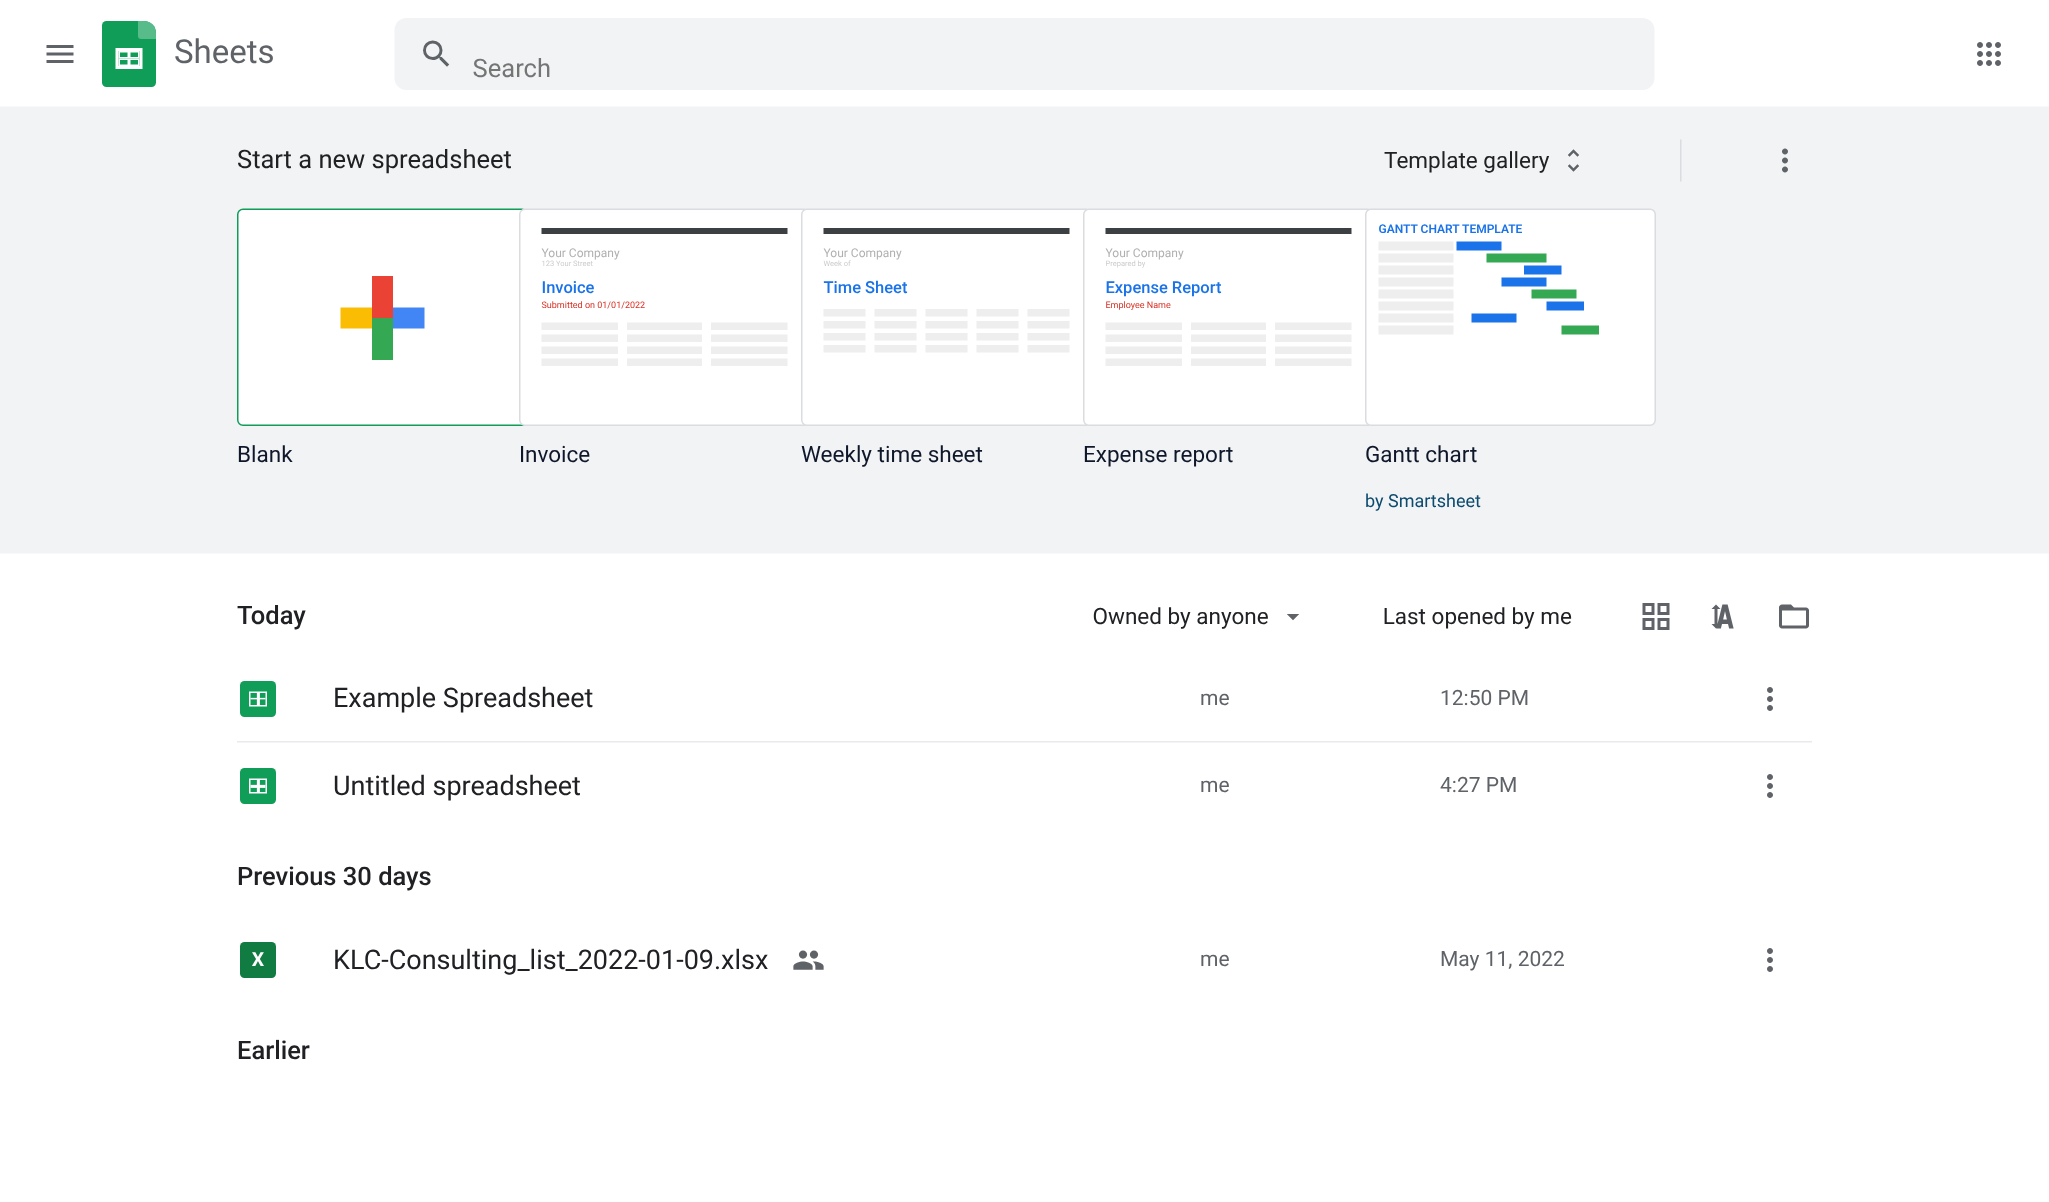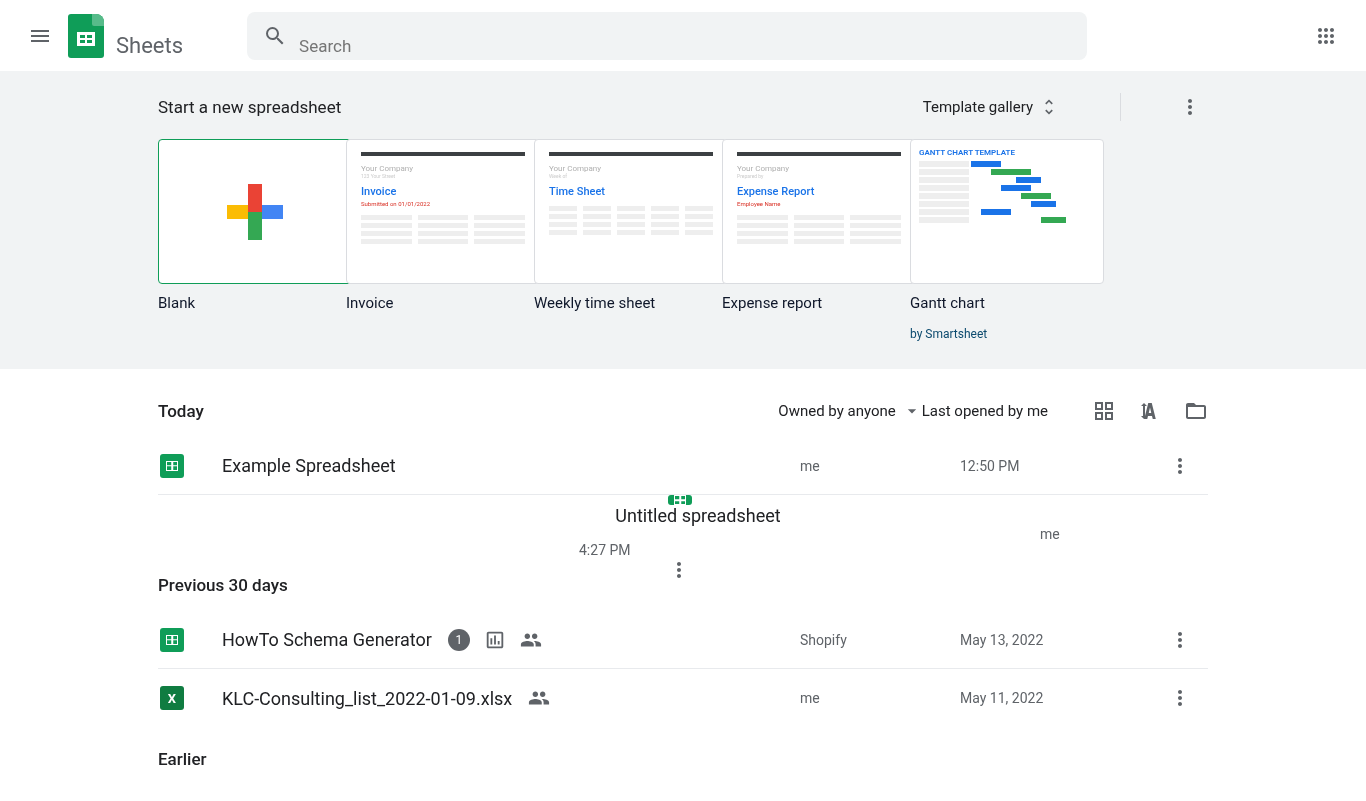--- a/index.html
+++ b/index.html
@@ -1,21 +1,21 @@
 <!DOCTYPE html>
 <html><head>
 <meta charset="utf-8">
 <style>
 * { margin: 0; padding: 0; box-sizing: border-box; font-family: 'Google Sans', Roboto, Arial, sans-serif; }
 body { background: #fff; color: #202124; width: 1366px; }
 
 
 .header { height: 71px; display: flex; align-items: center; padding: 0 16px; background: #fff; }
 .menu-btn { width: 48px; height: 48px; display: flex; align-items: center; justify-content: center; cursor: pointer; border-radius: 50%; }
-.logo-block { display: flex; align-items: flex-end; margin-left: 4px; margin-right: 64px; }
+.logo-block { display: flex; align-items: center; margin-left: 4px; margin-right: 80px; }
 .logo-icon { width: 36px; height: 44px; background: #0f9d58; border-radius: 3px 8px 3px 3px; position: relative; display: flex; align-items: center; justify-content: center; }
 .logo-icon::before { content:""; position:absolute; top:0; right:0; width:12px; height:12px; background:#57bb8a; border-radius:0 8px 0 2px;}
 .logo-grid { width:18px; height:14px; border:2px solid #fff; display:grid; grid-template-columns:1fr 1fr; grid-template-rows:1fr 1fr; margin-top:6px;}
 .logo-grid span{border:1px solid #fff;}
 .logo-text { font-size: 22px; color: #5f6368; margin-left: 12px; }
 .search-wrap { flex: 0 0 840px; }
 .search { background: #f1f3f4; border-radius: 8px; height: 48px; display: flex; align-items: center; padding: 0 16px; }
 .search input { border: none; background: transparent; font-size: 17px; color: #5f6368; outline: none; flex: 1; margin-left: 12px; margin-top: 20px; }
 .apps-btn { margin-left: auto; width: 48px; height: 48px; display:flex; align-items:center; justify-content:center; cursor:pointer; border-radius:50%; }
 
@@ -57,21 +57,21 @@
 .gantt-thumb .gbars .bar2{background:#34a853;width:40px;margin-left:20px;}
 .gantt-thumb .gbars .bar3{background:#1a73e8;width:25px;margin-left:45px;}
 .template-label { font-size: 15px; margin-top: 10px; color:#0f172a; }
 .template-sub { font-size: 12px; color:#0c4a6e; margin-top:15px; }
 
 
 .docs-sec { width:1050px; margin: 0 auto; padding-top: 20px; }
 .docs-header { display:flex; align-items:center; padding: 10px 0 14px; }
 .section-label { font-size:17px; font-weight:500; }
 .owned-by { margin-left:auto; display:flex; align-items:center; gap:6px; font-size:15px; color:#202124; cursor:pointer; }
-.last-opened { font-size:15px; margin-right:30px; }
+.last-opened { font-size:15px; margin-left:50px; margin-right:30px; }
 .tool-icons { display:flex; gap:22px; align-items:center; margin-left:14px; }
 .tool-icons > * { cursor:pointer; }
 
 .group-title { font-size:17px; font-weight:500; padding:22px 0 16px; }
 .doc-row { display:flex; align-items:center; height:58px; border-bottom:1px solid #e8eaed; cursor:pointer; padding-right:8px; }
 .doc-row:first-of-type{border-top:1px solid #e8eaed;}
 .doc-icon { width:24px; height:24px; border-radius:3px; display:flex; align-items:center; justify-content:center; margin-left:2px; }
 .doc-icon.sheets{background:#0f9d58;}
 .doc-icon.excel{background:#107c41;}
 .doc-icon-grid{width:12px;height:10px;border:1.5px solid #fff;position:relative;}
@@ -342,57 +342,35 @@
       </div>
     <div class="doc-name">Example Spreadsheet</div>
     <div class="doc-owner">me</div>
     <div class="doc-date">12:50 PM</div>
     <div class="doc-more">
         <svg width="24" height="24" viewBox="0 0 24 24">
           <path fill="#5f6368" d="M12 8c1.1 0 2-.9 2-2s-.9-2-2-2-2 .9-2 2 .9 2 2 2zm0 2c-1.1 0-2 .9-2 2s.9 2 2 2 2-.9 2-2-.9-2-2-2zm0 6c-1.1 0-2 .9-2 2s.9 2 2 2 2-.9 2-2-.9-2-2-2z"></path>
         </svg>
       </div>
   </div>
-  <div class="doc-row" style="border-bottom:none;flex-direction:column;">
+  <div class="doc-row" style="border-bottom:none;">
     <div class="doc-icon sheets">
         <div class="doc-icon-grid"></div>
       </div>
     <div class="doc-name">Untitled spreadsheet</div>
     <div class="doc-owner">me</div>
     <div class="doc-date">4:27 PM</div>
     <div class="doc-more">
         <svg width="24" height="24" viewBox="0 0 24 24">
           <path fill="#5f6368" d="M12 8c1.1 0 2-.9 2-2s-.9-2-2-2-2 .9-2 2 .9 2 2 2zm0 2c-1.1 0-2 .9-2 2s.9 2 2 2 2-.9 2-2-.9-2-2-2zm0 6c-1.1 0-2 .9-2 2s.9 2 2 2 2-.9 2-2-.9-2-2-2z"></path>
         </svg>
       </div>
   </div>
 
   <div class="group-title">Previous 30 days</div>
-  <div class="doc-row">
-    <div class="doc-icon sheets">
-        <div class="doc-icon-grid"></div>
-      </div>
-    <div class="doc-name">HowTo Schema Generator</div>
-    <div class="doc-badges">
-      <div class="badge-circle">1</div>
-      <svg width="22" height="22" viewBox="0 0 24 24">
-          <path fill="#5f6368" d="M19 3H5c-1.1 0-2 .9-2 2v14c0 1.1.9 2 2 2h14c1.1 0 2-.9 2-2V5c0-1.1-.9-2-2-2zm0 16H5V5h14v14zM7 10h2v7H7zm4-3h2v10h-2zm4 6h2v4h-2z"></path>
-        </svg>
-      <svg width="22" height="22" viewBox="0 0 24 24">
-          <path fill="#5f6368" d="M16 11c1.66 0 3-1.34 3-3s-1.34-3-3-3-3 1.34-3 3 1.34 3 3 3zm-8 0c1.66 0 3-1.34 3-3S9.66 5 8 5 5 6.34 5 8s1.34 3 3 3zm0 2c-2.33 0-7 1.17-7 3.5V19h14v-2.5c0-2.33-4.67-3.5-7-3.5zm8 0c-.29 0-.62.02-.97.05 1.16.84 1.97 1.97 1.97 3.45V19h6v-2.5c0-2.33-4.67-3.5-7-3.5z"></path>
-        </svg>
-    </div>
-    <div class="doc-owner">Shopify</div>
-    <div class="doc-date">May 13, 2022</div>
-    <div class="doc-more">
-        <svg width="24" height="24" viewBox="0 0 24 24">
-          <path fill="#5f6368" d="M12 8c1.1 0 2-.9 2-2s-.9-2-2-2-2 .9-2 2 .9 2 2 2zm0 2c-1.1 0-2 .9-2 2s.9 2 2 2 2-.9 2-2-.9-2-2-2zm0 6c-1.1 0-2 .9-2 2s.9 2 2 2 2-.9 2-2-.9-2-2-2z"></path>
-        </svg>
-      </div>
-  </div>
   <div class="doc-row" style="border-bottom:none;">
     <div class="doc-icon excel">
         <span class="x">X</span>
       </div>
     <div class="doc-name">KLC-Consulting_list_2022-01-09.xlsx</div>
     <div class="doc-badges">
       <svg width="22" height="22" viewBox="0 0 24 24">
           <path fill="#5f6368" d="M16 11c1.66 0 3-1.34 3-3s-1.34-3-3-3-3 1.34-3 3 1.34 3 3 3zm-8 0c1.66 0 3-1.34 3-3S9.66 5 8 5 5 6.34 5 8s1.34 3 3 3zm0 2c-2.33 0-7 1.17-7 3.5V19h14v-2.5c0-2.33-4.67-3.5-7-3.5zm8 0c-.29 0-.62.02-.97.05 1.16.84 1.97 1.97 1.97 3.45V19h6v-2.5c0-2.33-4.67-3.5-7-3.5z"></path>
         </svg>
     </div>

